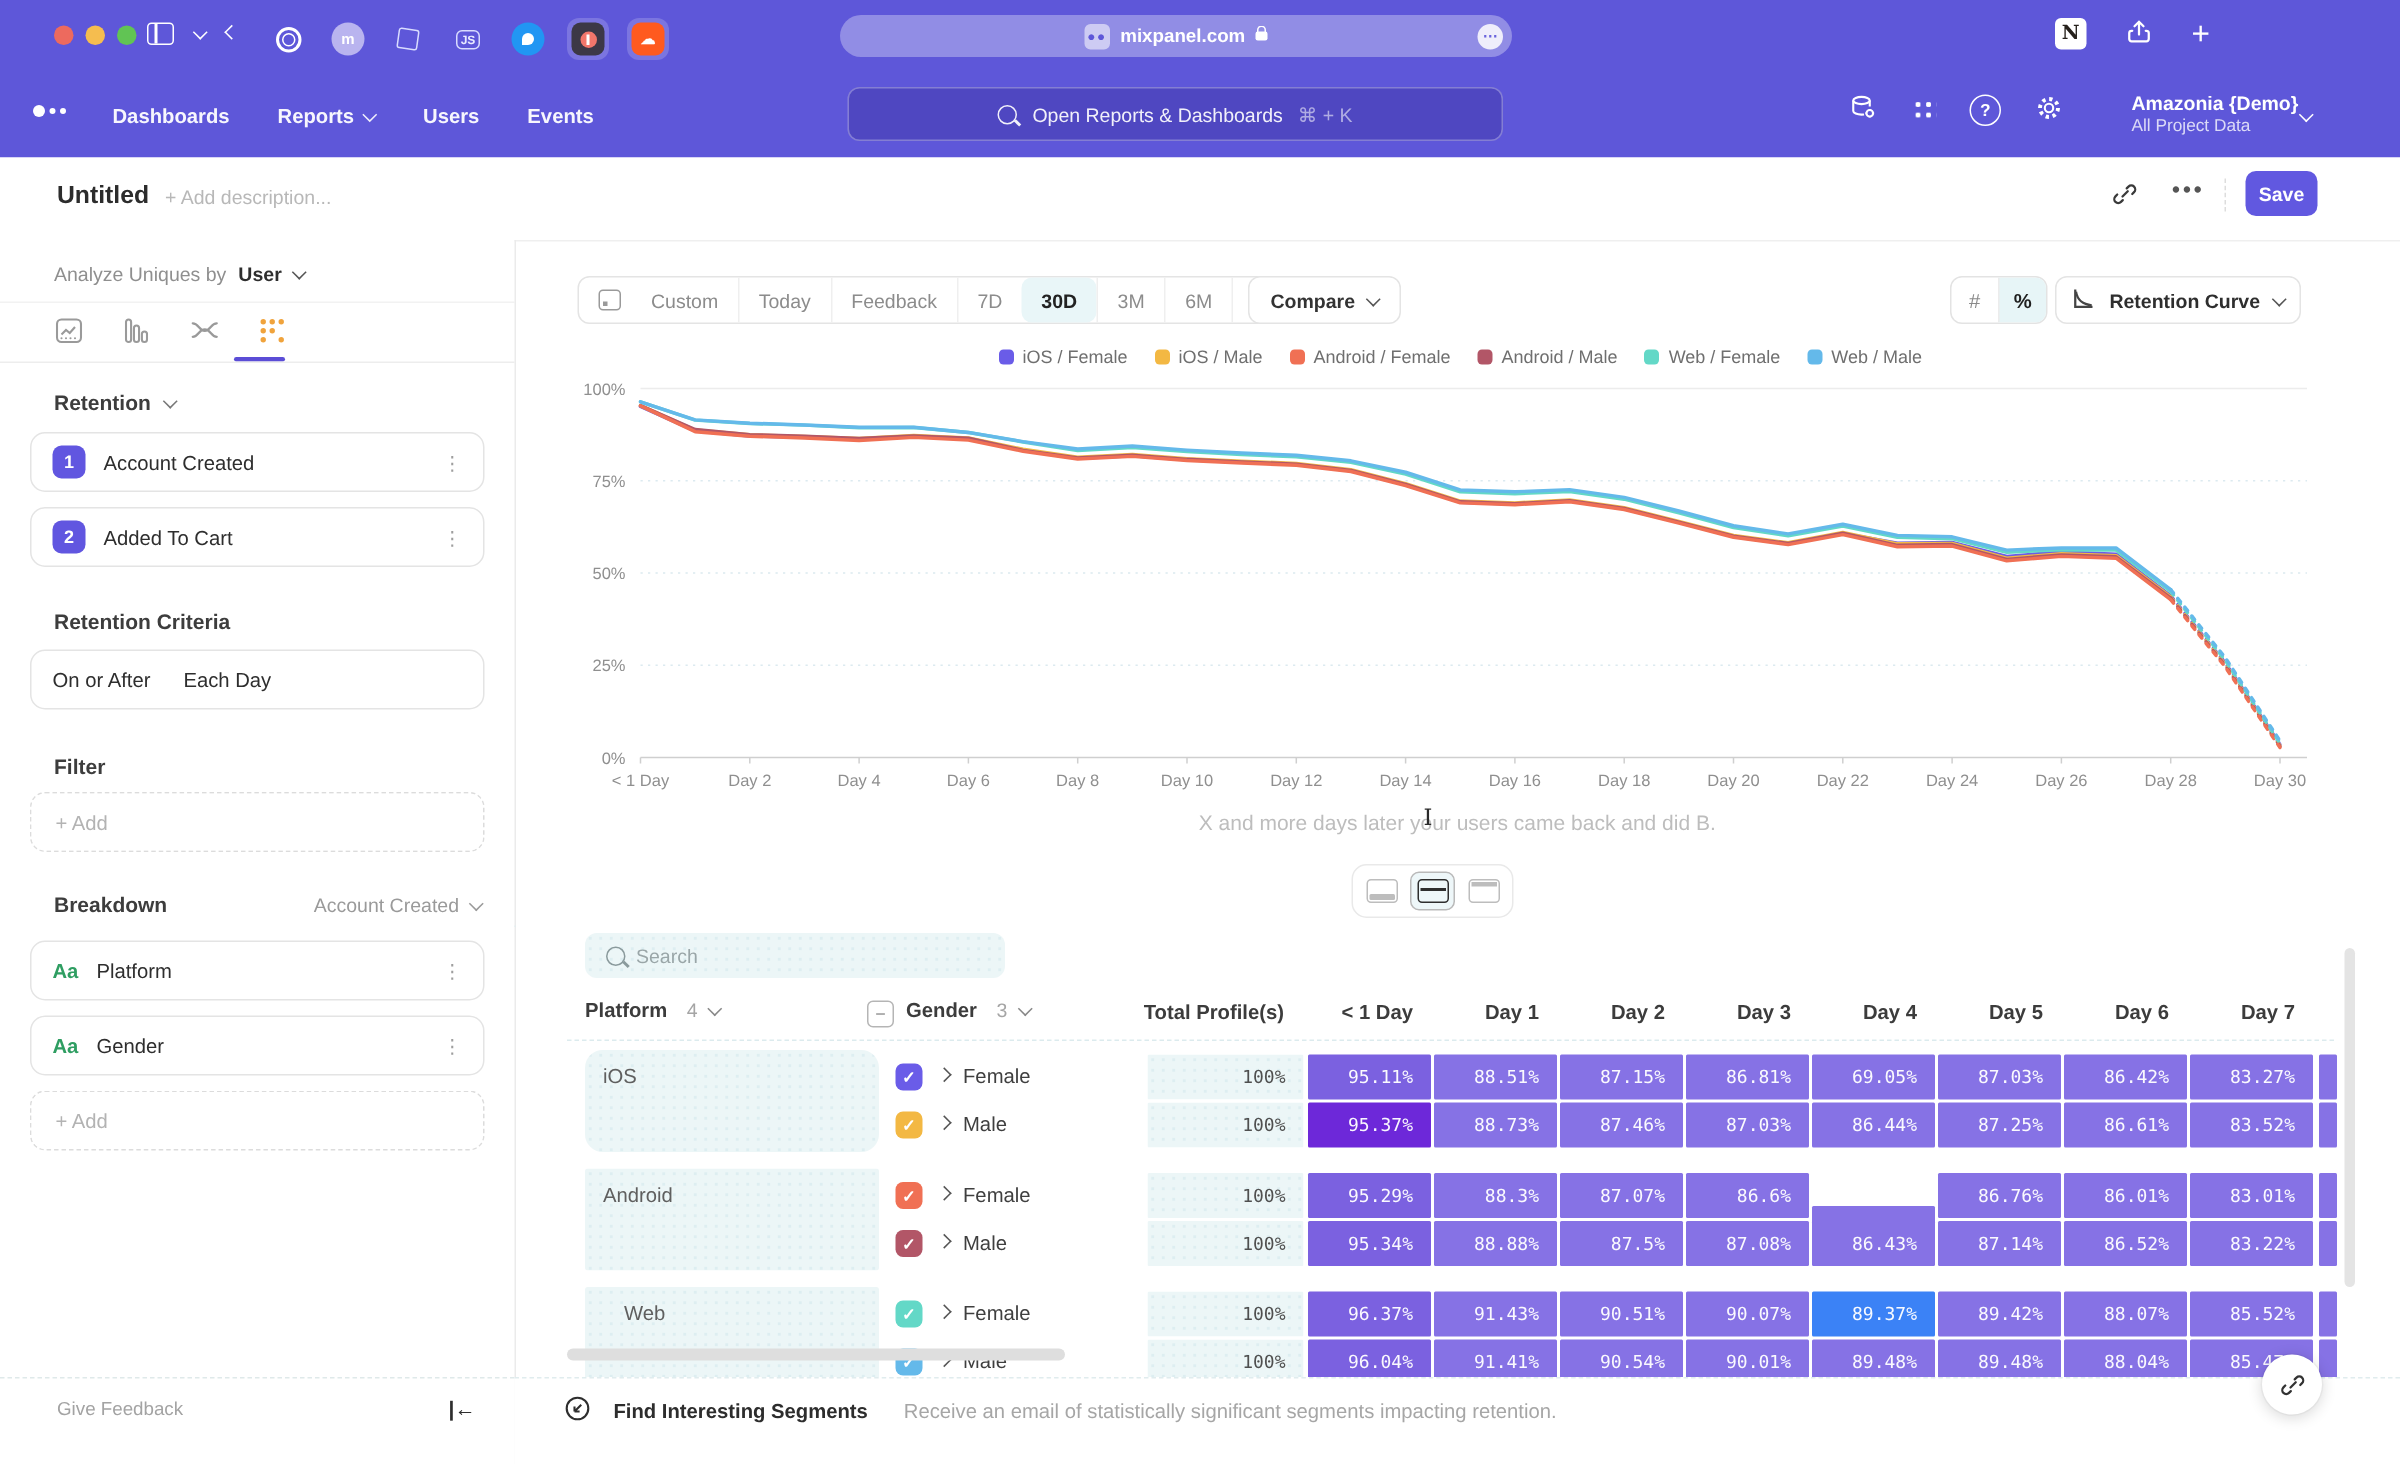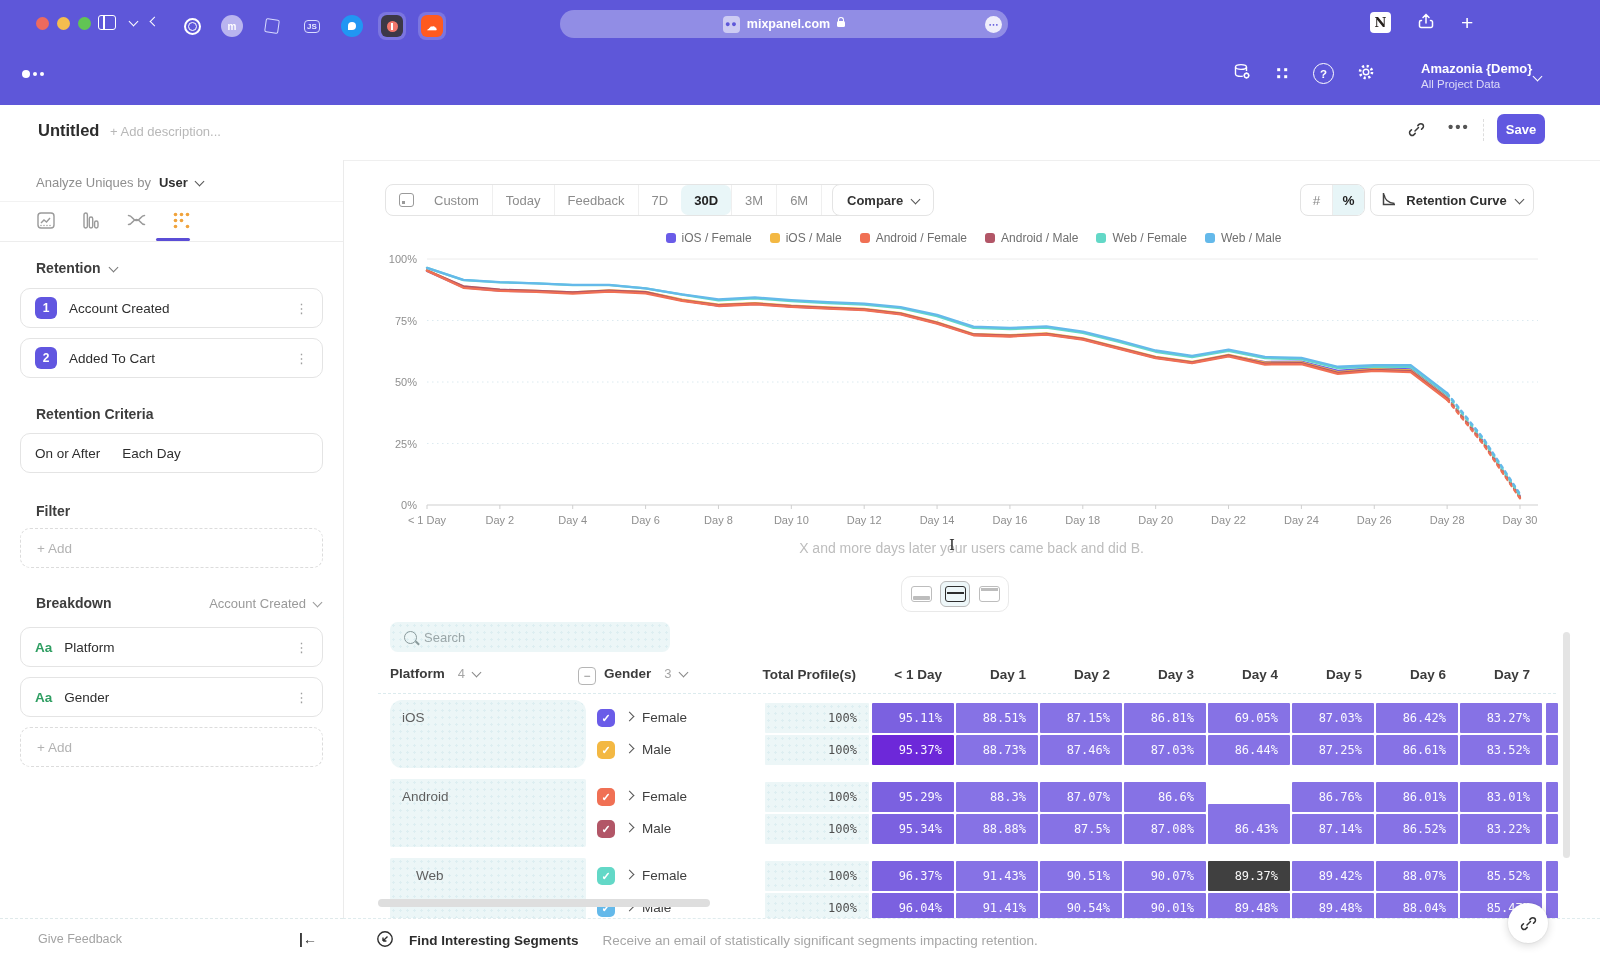--- a/index.html
+++ b/index.html
@@ -225,20 +225,40 @@
             <path d="M4.5 8.5H4a1.5 1.5 0 0 0-1.5 1.5v4A1.5 1.5 0 0 0 4 15.5h10a1.5 1.5 0 0 0 1.5-1.5v-4A1.5 1.5 0 0 0 14 8.5h-.5"></path>
           </svg>
       </span>
       <span class="plus">+</span>
     </div>
 
     <div id="mp-logo" class="abs flex">
       <span class="dot-b"></span>
         <span class="dot-s"></span>
         <span class="dot-s"></span>
+    </div>
+    <div id="nav-items" class="abs flex">
+        <div class="nav-item">
+          <span>Dashboards</span>
+        </div>
+        <div class="nav-item">
+          <span>Reports</span>
+          <span class="chev" style="color: rgba(255, 255, 255, 0.9);"></span>
+        </div>
+        <div class="nav-item">
+          <span>Users</span>
+        </div>
+        <div class="nav-item">
+          <span>Events</span>
+        </div>
+      </div>
+    <div id="nav-search">
+      <span class="mag"></span>
+      <span>Open Reports &amp; Dashboards</span>
+      <span class="shortcut">⌘ + K</span>
     </div>
     <div id="nav-right" class="abs flex">
       <span>
         <svg width="20" height="20" viewBox="0 0 20 20" fill="none" stroke="#fff" stroke-width="1.4">
             <ellipse cx="9" cy="5" rx="5.5" ry="2.4"></ellipse>
             <path d="M3.5 5v7c0 1.3 2.5 2.4 5.5 2.4.6 0 1.1 0 1.7-.1M14.5 5v4"></path>
             <circle cx="14.5" cy="13.5" r="2.2"></circle>
             <path d="M14.5 10.6v1M14.5 15.4v1M11.6 13.5h1M16.4 13.5h1"></path>
           </svg>
       </span>
@@ -592,21 +612,21 @@
           <div style="position: absolute; left: 26px; top: 10px; color: rgb(95, 95, 95); font-size: 13.5px;">Web</div>
         </div>
         <div class="cbx" style="position: absolute; left: 253px; top: 255px; background: rgb(99, 216, 199);">✓</div>
         <div class="chev chev-r" style="position: absolute; left: 282px; top: 261px; color: rgb(85, 85, 85);"></div>
         <div style="position: absolute; left: 298px; top: 256px; color: rgb(63, 63, 63); font-size: 13.5px;">Female</div>
         <div class="tcell tint" style="position: absolute; left: 421px; top: 249px; width: 104px;">100%</div>
         <div class="vcell" style="position: absolute; left: 528px; top: 249px; width: 82px; background: rgb(123, 97, 224);">96.37%</div>
         <div class="vcell" style="position: absolute; left: 612px; top: 249px; width: 82px; background: rgb(134, 114, 229);">91.43%</div>
         <div class="vcell" style="position: absolute; left: 696px; top: 249px; width: 82px; background: rgb(134, 114, 229);">90.51%</div>
         <div class="vcell" style="position: absolute; left: 780px; top: 249px; width: 82px; background: rgb(134, 114, 229);">90.07%</div>
-        <div class="vcell" style="position: absolute; left: 864px; top: 249px; width: 82px; background: #404040;">89.37%</div>
+        <div class="vcell" style="position: absolute; left: 864px; top: 249px; width: 82px; background: #3b82f6;">89.37%</div>
         <div class="vcell" style="position: absolute; left: 948px; top: 249px; width: 82px; background: rgb(134, 114, 229);">89.42%</div>
         <div class="vcell" style="position: absolute; left: 1032px; top: 249px; width: 82px; background: rgb(134, 114, 229);">88.07%</div>
         <div class="vcell" style="position: absolute; left: 1116px; top: 249px; width: 82px; background: rgb(134, 114, 229);">85.52%</div>
         <div class="vcell" style="position: absolute; left: 1202px; top: 249px; width: 12px; background: rgb(134, 114, 229);"></div>
         <div class="cbx" style="position: absolute; left: 253px; top: 287px; background: rgb(100, 185, 234);">✓</div>
         <div class="chev chev-r" style="position: absolute; left: 282px; top: 293px; color: rgb(85, 85, 85);"></div>
         <div style="position: absolute; left: 298px; top: 288px; color: rgb(63, 63, 63); font-size: 13.5px;">Male</div>
         <div class="tcell tint" style="position: absolute; left: 421px; top: 281px; width: 104px;">100%</div>
         <div class="vcell" style="position: absolute; left: 528px; top: 281px; width: 82px; background: rgb(123, 97, 224);">96.04%</div>
         <div class="vcell" style="position: absolute; left: 612px; top: 281px; width: 82px; background: rgb(134, 114, 229);">91.41%</div>

